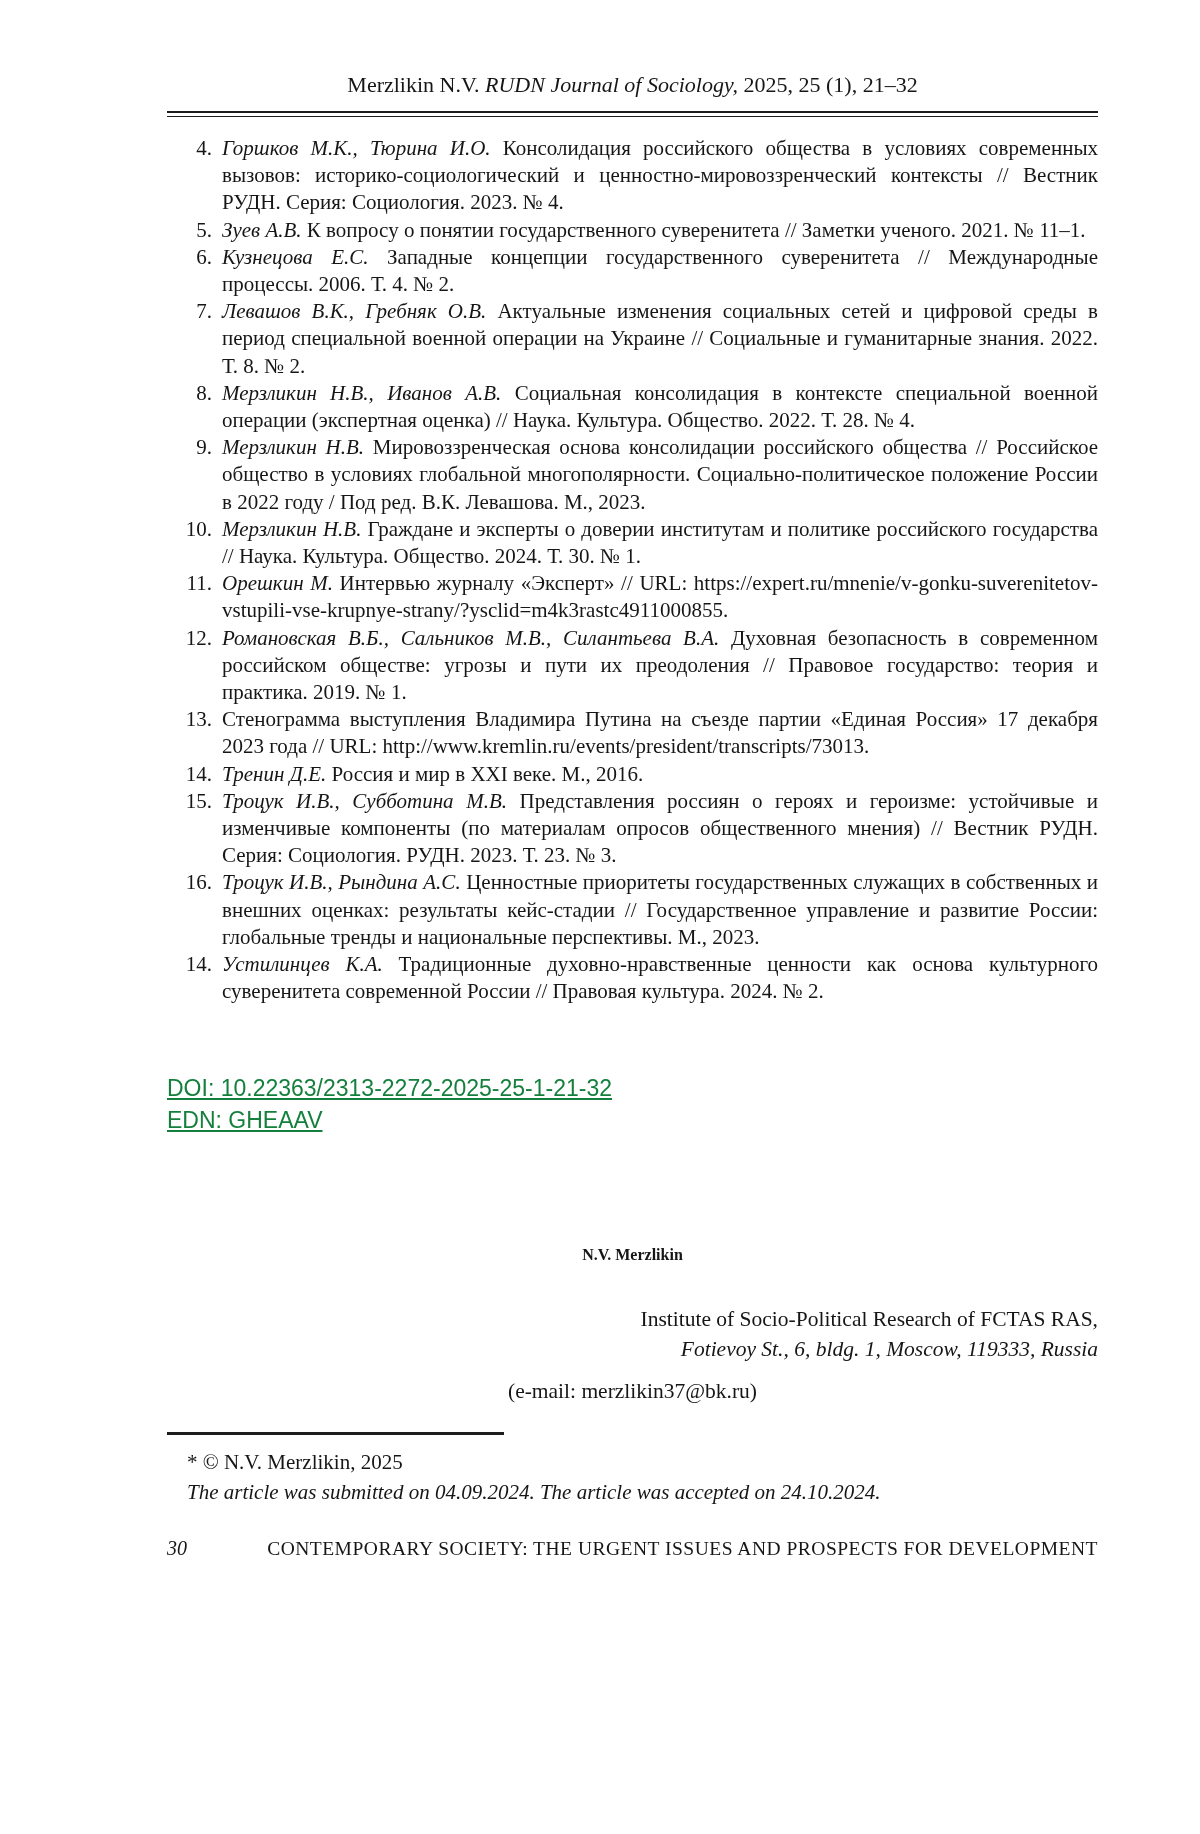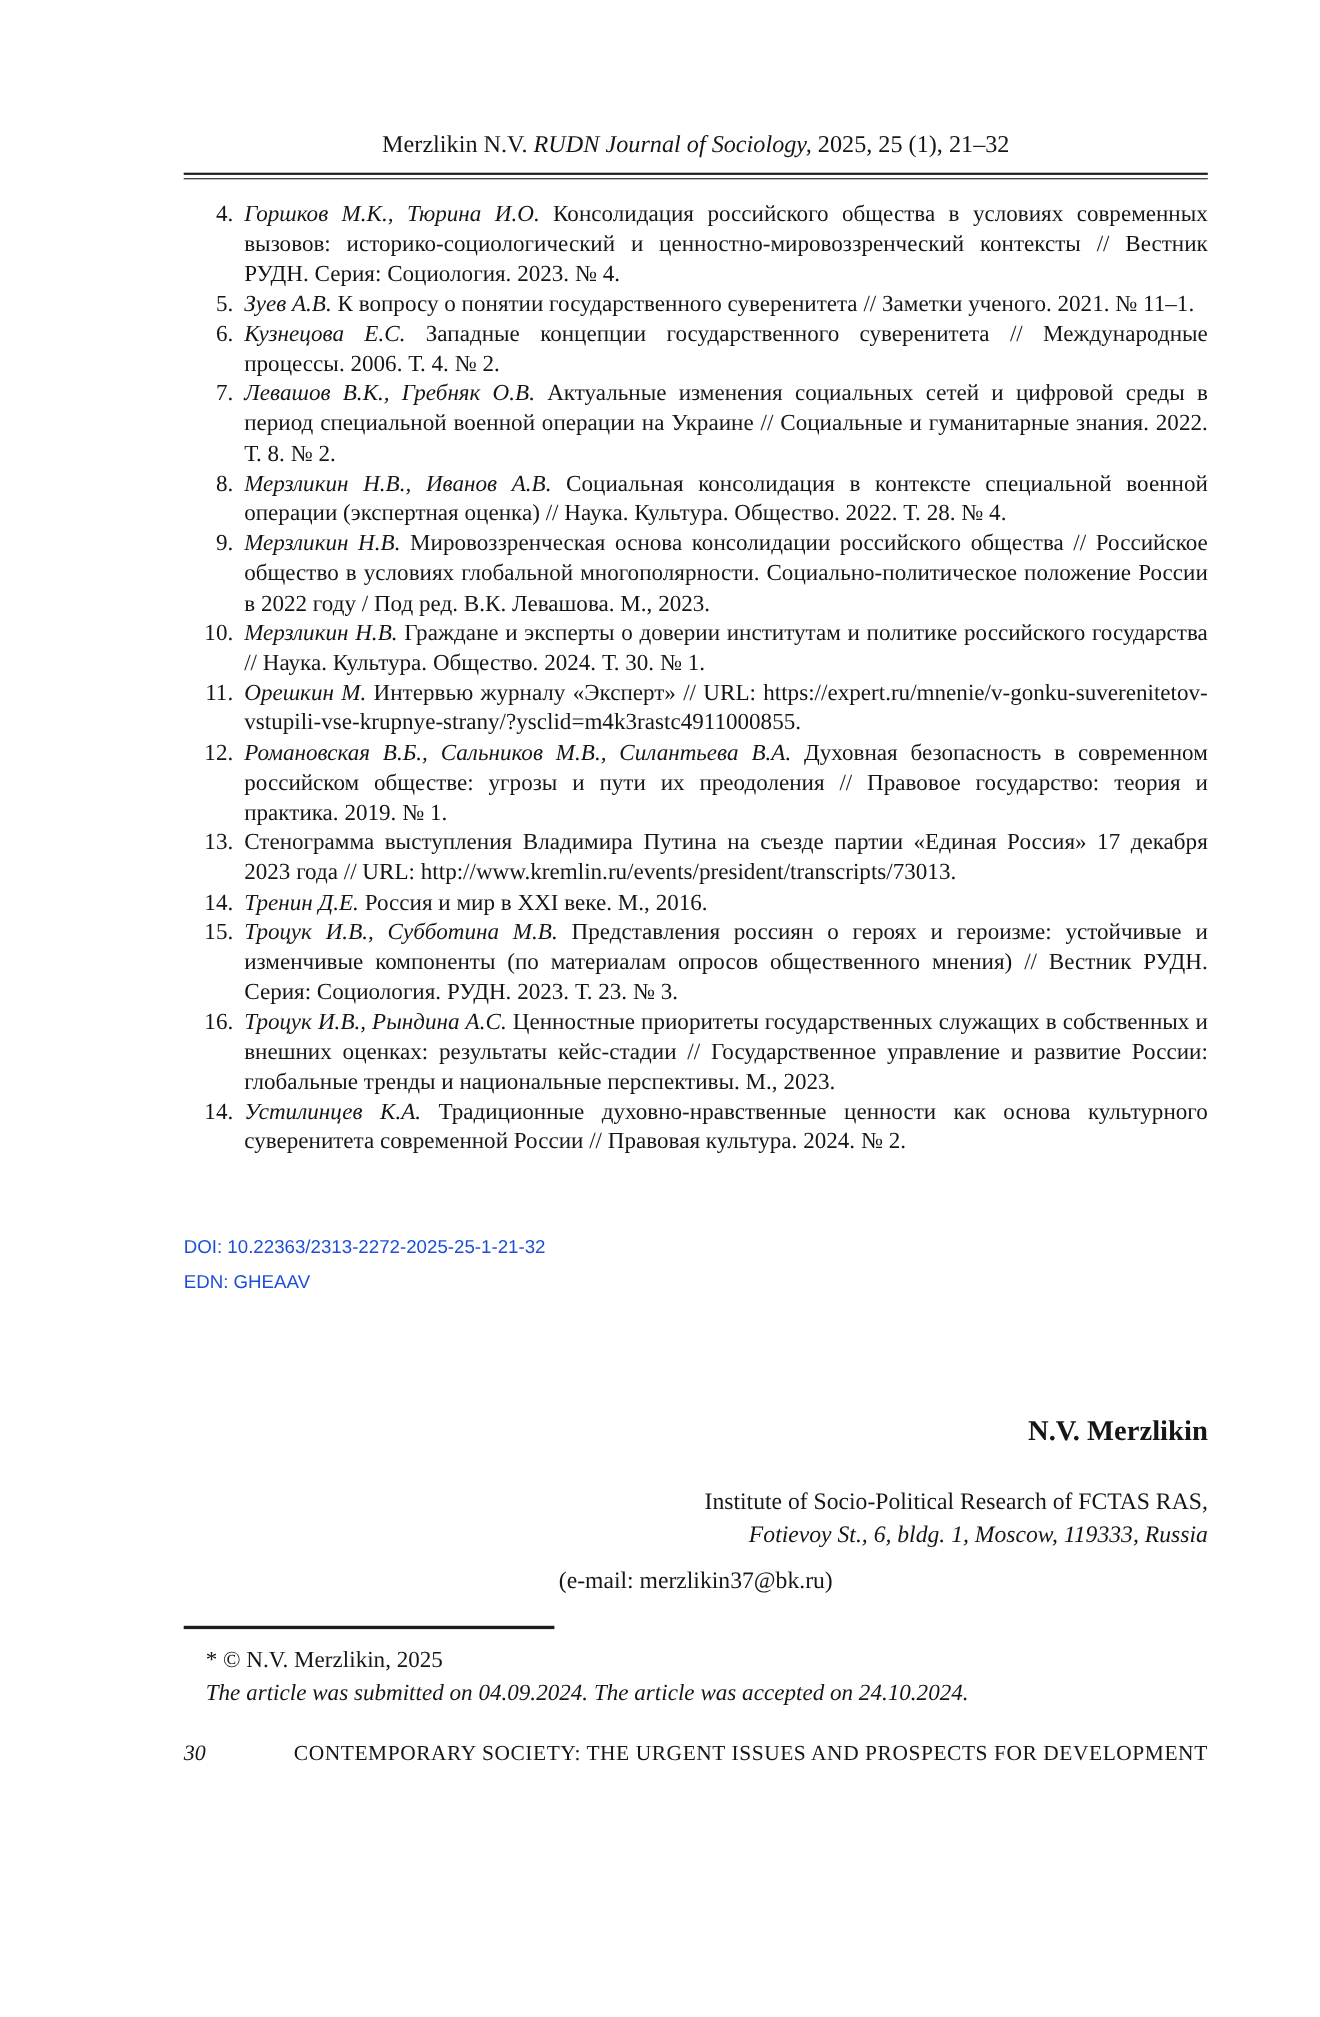--- a/index.html
+++ b/index.html
@@ -5,21 +5,21 @@
   html, body { margin:0; padding:0; background:#ffffff; }
   .page {
     position: relative;
     width: 1200px;
     height: 1834px;
     background: #ffffff;
     color: #161616;
     font-family: "Liberation Serif", serif;
     overflow: hidden;
     box-sizing: border-box;
-    padding-top: 118px;
+    padding-top: 72px;
     border-radius: 23px;
   }
   .content {
     margin-left: 167px;
     width: 931px;
   }
   
   .running-header {
     text-align: center;
     font-size: 22px;
@@ -51,40 +51,41 @@
   .ref-text {
     flex: 1;
     text-align: justify;
     overflow-wrap: anywhere;
   }
   .ref-text .au { font-style: italic; }
   
   .ids {
     margin-top: 66px;
     font-family: "Liberation Sans", sans-serif;
-    font-size: 17px;
+    font-size: 23px;
     line-height: 32px;
-    color: #1d4ed8;
+    color: #15803d;
+    text-decoration: underline;
   }
   
   .article-title {
     margin: 40px 0 0 0;
     font-family: "Liberation Sans", sans-serif;
     font-weight: bold;
     font-size: 29px;
     line-height: 42px;
     text-align: center;
     color: #141414;
   }
   .article-author {
     margin-top: 22px;
     font-weight: bold;
-    font-size: 26px;
-    line-height: 30px;
-    text-align: right;
+    font-size: 16px;
+    line-height: 30px;
+    text-align: center;
   }
   .affiliation {
     margin-top: 34px;
     font-size: 21.5px;
     line-height: 30px;
     text-align: right;
   }
   .affiliation .addr { font-style: italic; }
   .email {
     margin-top: 12px;

